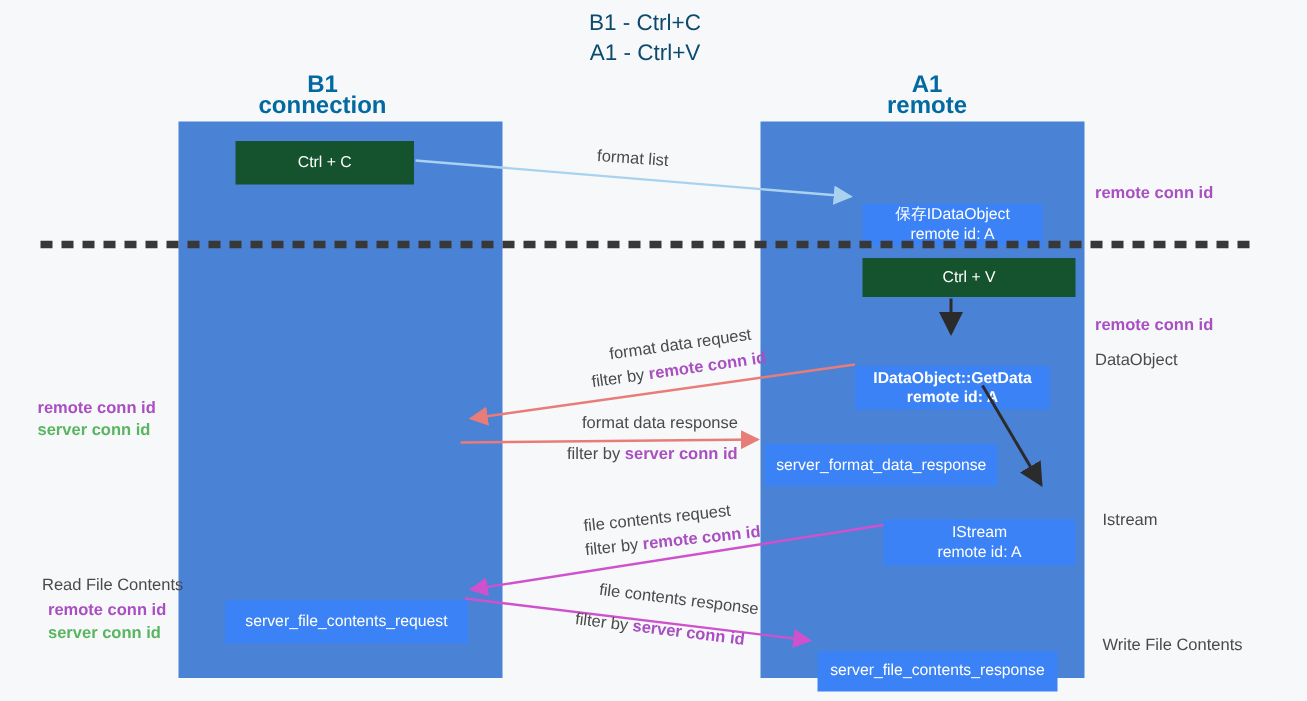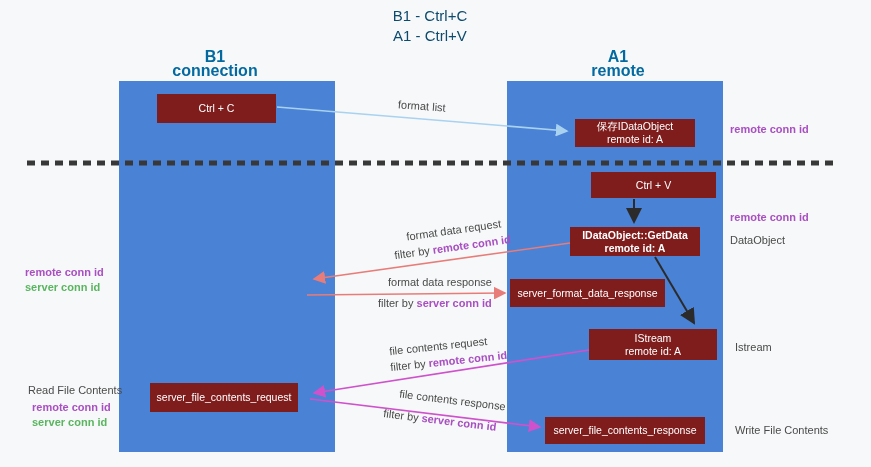--- a/index.html
+++ b/index.html
@@ -24,22 +24,22 @@
     background:#4a82d6;
   }
   .lane.left  { left:119px; }
   .lane.right { left:507px; }
   .node {
     position:absolute; display:flex; flex-direction:column;
     align-items:center; justify-content:center;
     color:#ffffff; font-size:10.5px; line-height:13px;
     text-align:center; white-space:nowrap; z-index:2;
   }
-  .node.orange { background:#7f1d1d; }
-  .node.green  { background:#7f1d1d; }
+  .node.orange { background:#3b82f6;margin-top:17px; }
+  .node.green  { background:#14532d; }
   .lbl {
     position:absolute; font-size:11px; color:#4a4a4a;
     white-space:nowrap; z-index:4; line-height:13px;
   }
   .purple  { color:#a94fc2; font-weight:bold; }
   .greenlb { color:#59b55f; font-weight:bold; }
   .rot-n8 { transform:rotate(-8deg); }
   .rot-n6 { transform:rotate(-6deg); }
   .rot-p4 { transform:rotate(4deg); }
   .rot-p7 { transform:rotate(7deg); }
@@ -72,40 +72,40 @@
 
   <div class="node green" style="left:157px; top:94px; width:119px; height:29px;">
     <span>Ctrl + C</span>
   </div>
 
   <div class="node orange" style="left:575px; top:119px; width:120px; height:28px;">
     <span>保存IDataObject</span>
     <span>remote id: A</span>
   </div>
 
-  <div class="node green" style="left:591px; top:172px; width:125px; height:26px;">
+  <div class="node green" style="left:575px; top:172px; width:142px; height:26px;">
     <span>Ctrl + V</span>
   </div>
 
   <div class="node orange" style="left:570px; top:227px; width:130px; height:29px;font-weight:bold;">
     <span>IDataObject::GetData</span>
     <span>remote id: A</span>
   </div>
 
 
   <div class="node orange" style="left:510px; top:279px; width:155px; height:28px;text-align:center;">
     <span>server_format_data_response</span>
   </div>
 
   <div class="node orange" style="left:589px; top:329px; width:128px; height:31px;">
     <span>IStream</span>
     <span>remote id: A</span>
   </div>
 
-  <div class="node orange" style="left:150px; top:383px; width:148px; height:29px;">
+  <div class="node orange" style="left:150px; top:383px; width:162px; height:29px;">
     <span>server_file_contents_request</span>
   </div>
 
   <div class="node orange" style="left:545px; top:417px; width:160px; height:27px;">
     <span>server_file_contents_response</span>
   </div>
 
   <svg class="overlay" viewBox="0 0 871 467">
     <defs>
       <marker id="ah-blue" markerWidth="9" markerHeight="8" refX="7" refY="4" orient="auto">

